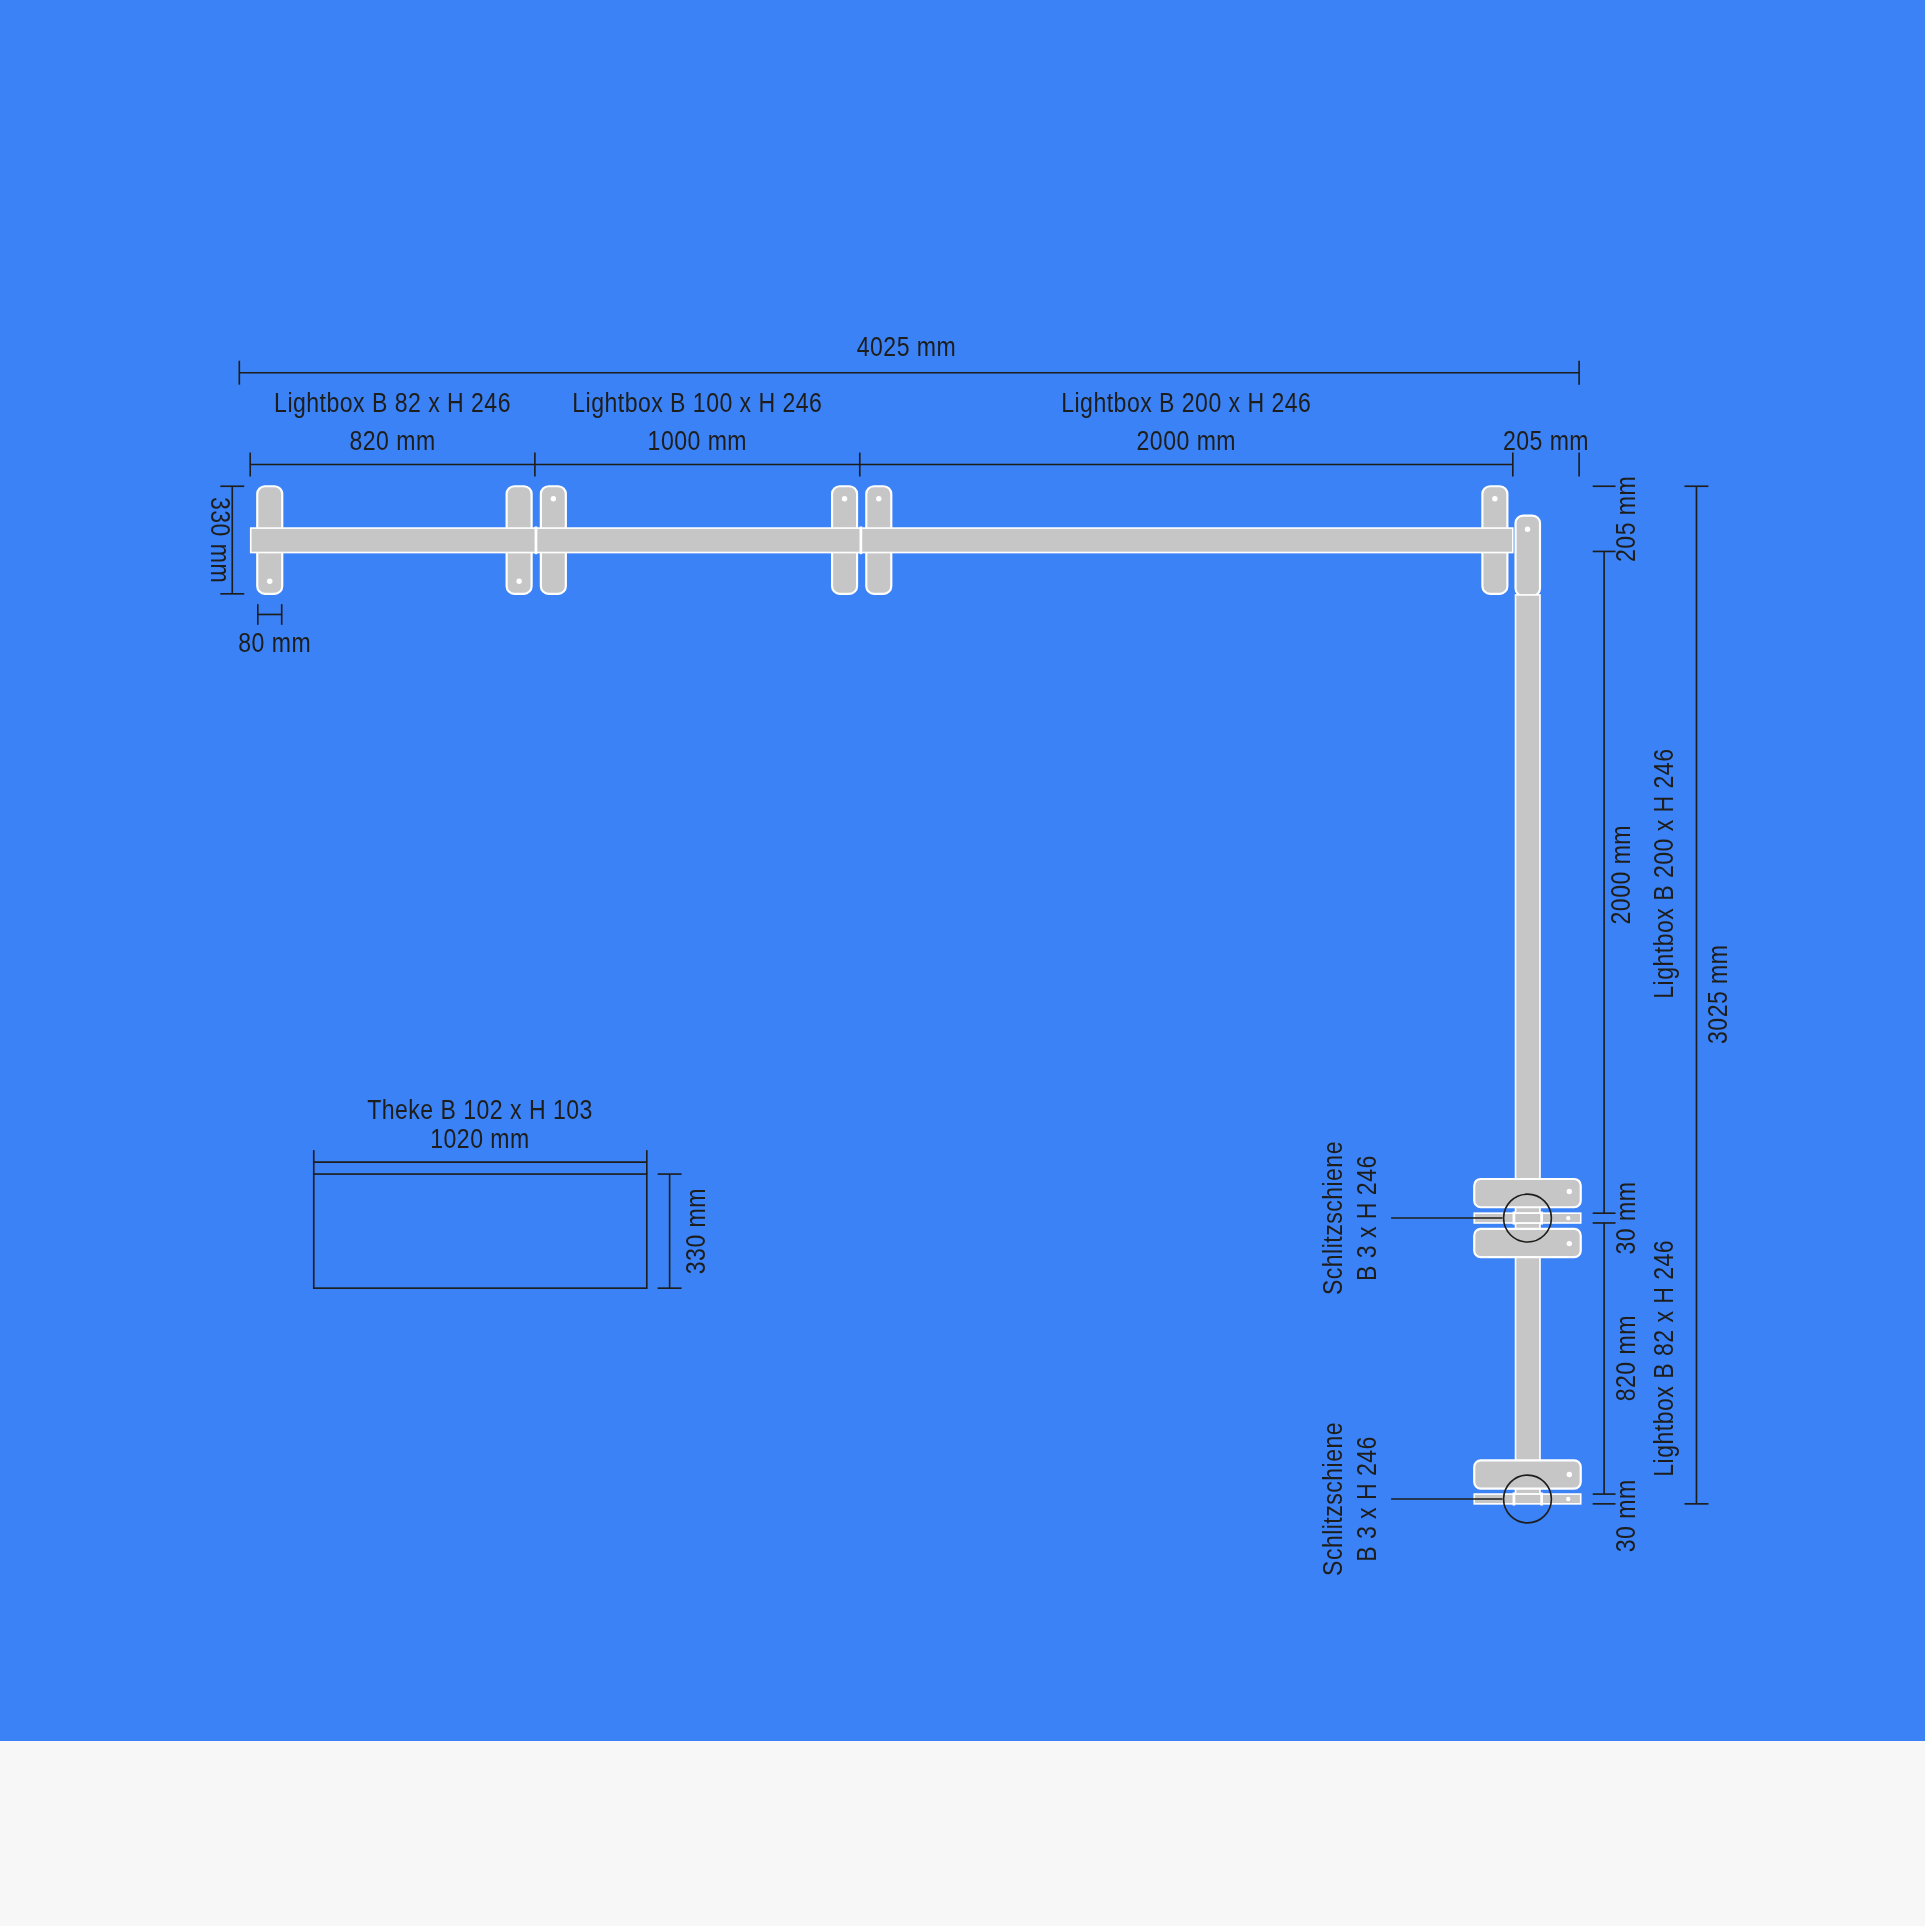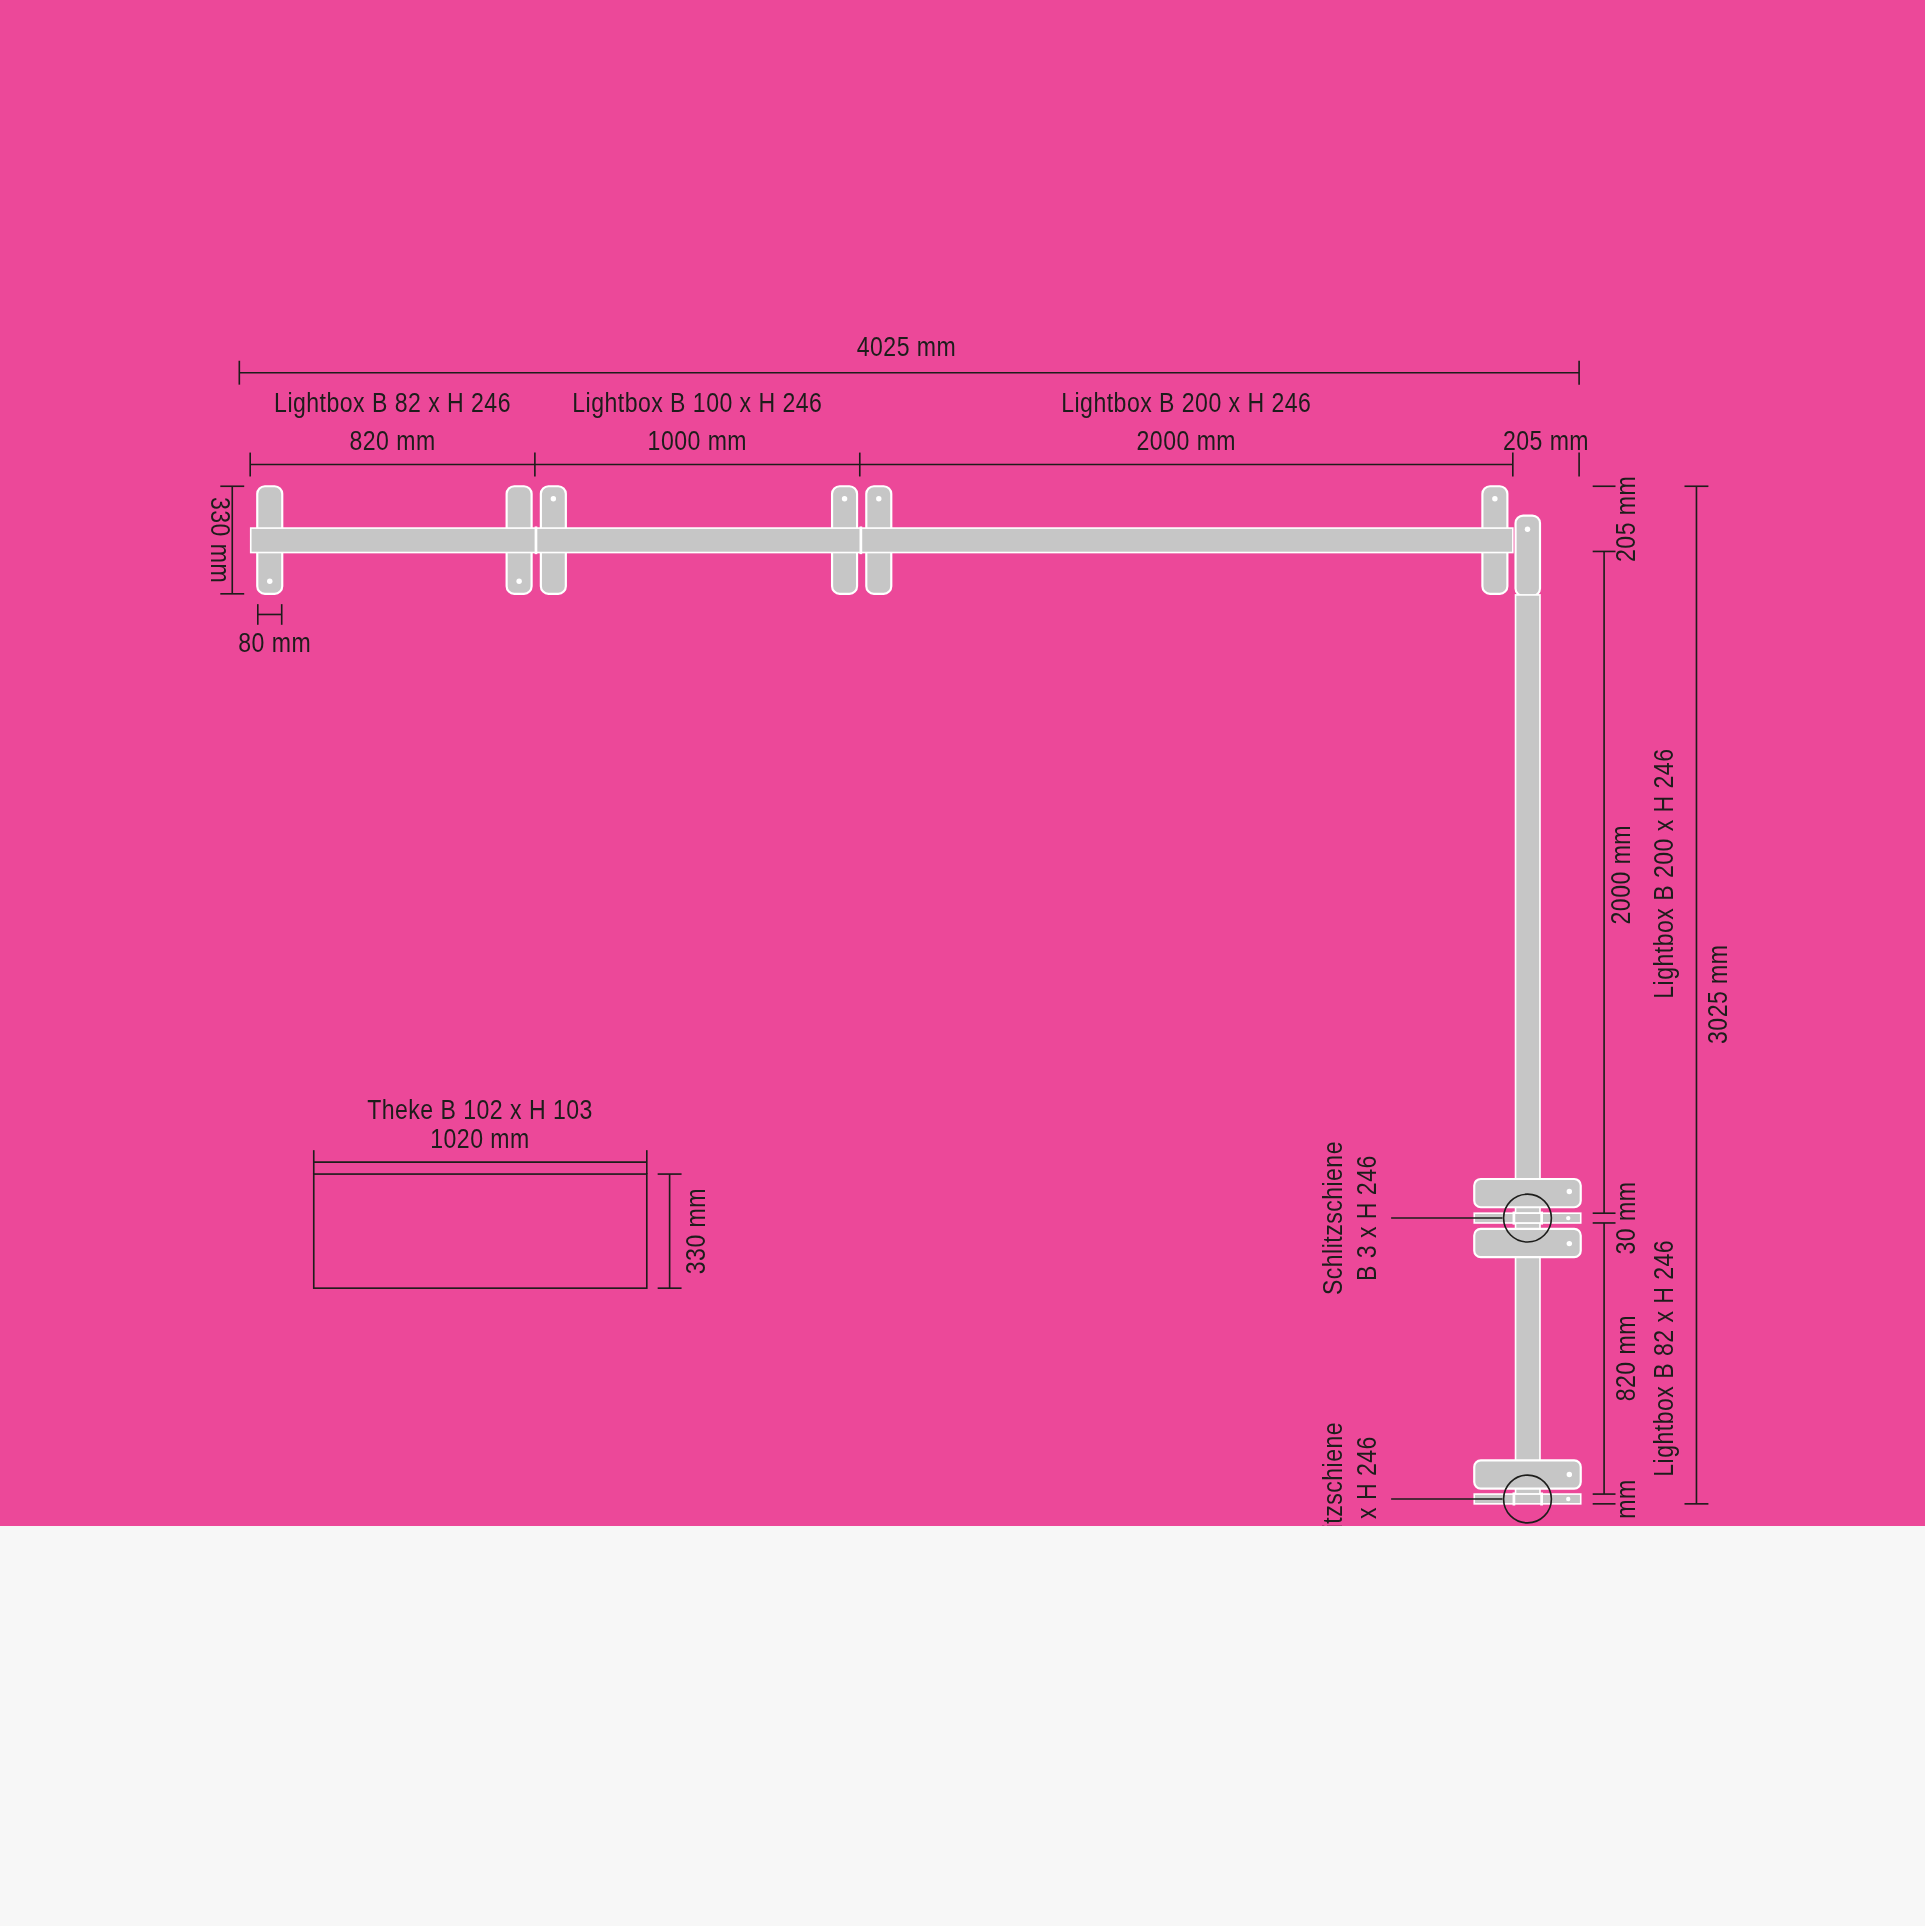--- a/index.html
+++ b/index.html
@@ -3,22 +3,22 @@
 <meta charset="utf-8">
 <style>
   html, body {
     margin: 0;
     padding: 0;
     background: #f7f7f7;
   }
   .stage {
     position: relative;
     width: 1926px;
-    height: 1526px;
-    background: #ec4899;
+    height: 1741px;
+    background: #3b82f6;
     overflow: hidden;
   }
   svg { display: block; }
   .t {
     font-family: "Liberation Sans", "DejaVu Sans", sans-serif;
     font-size: 50px;
     fill: #1d1d1b;
     letter-spacing: 1px;
   }
   .ink      { stroke: #1d1d1b; stroke-width: 3; fill: none; }

